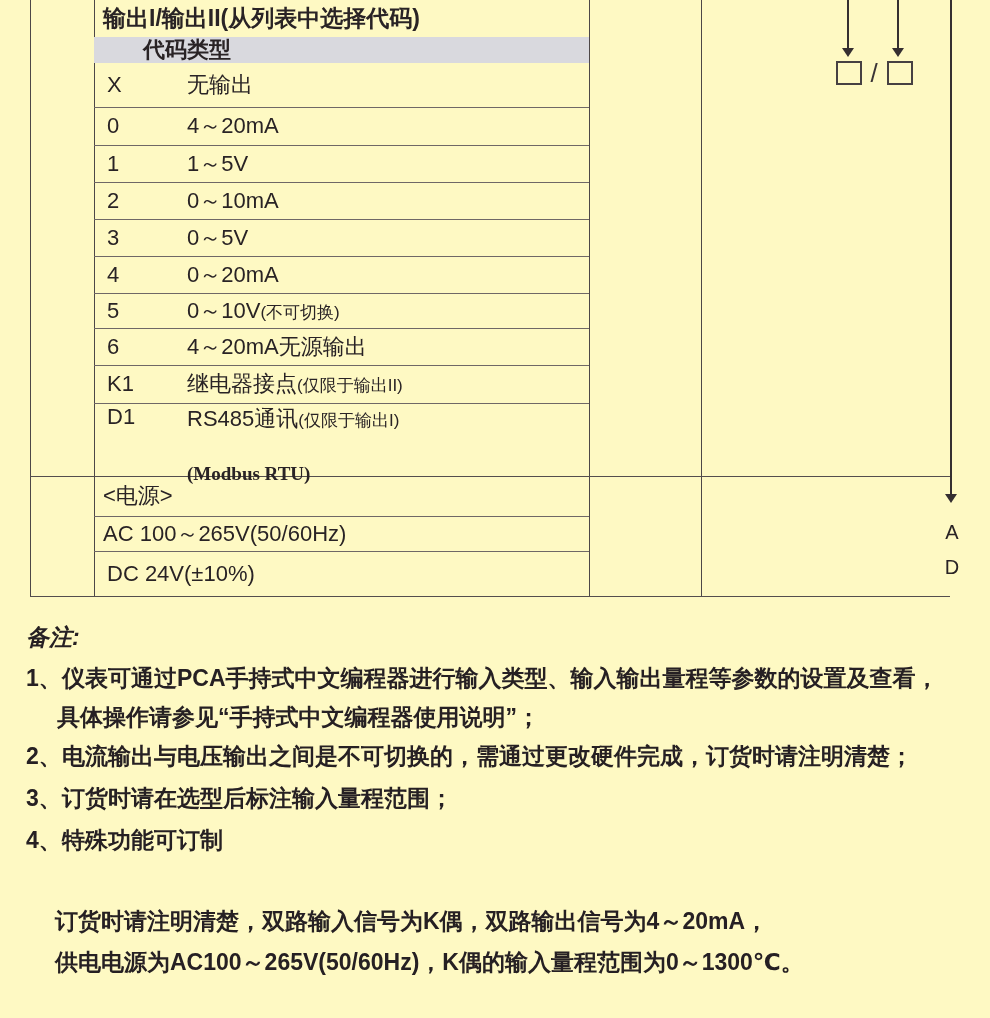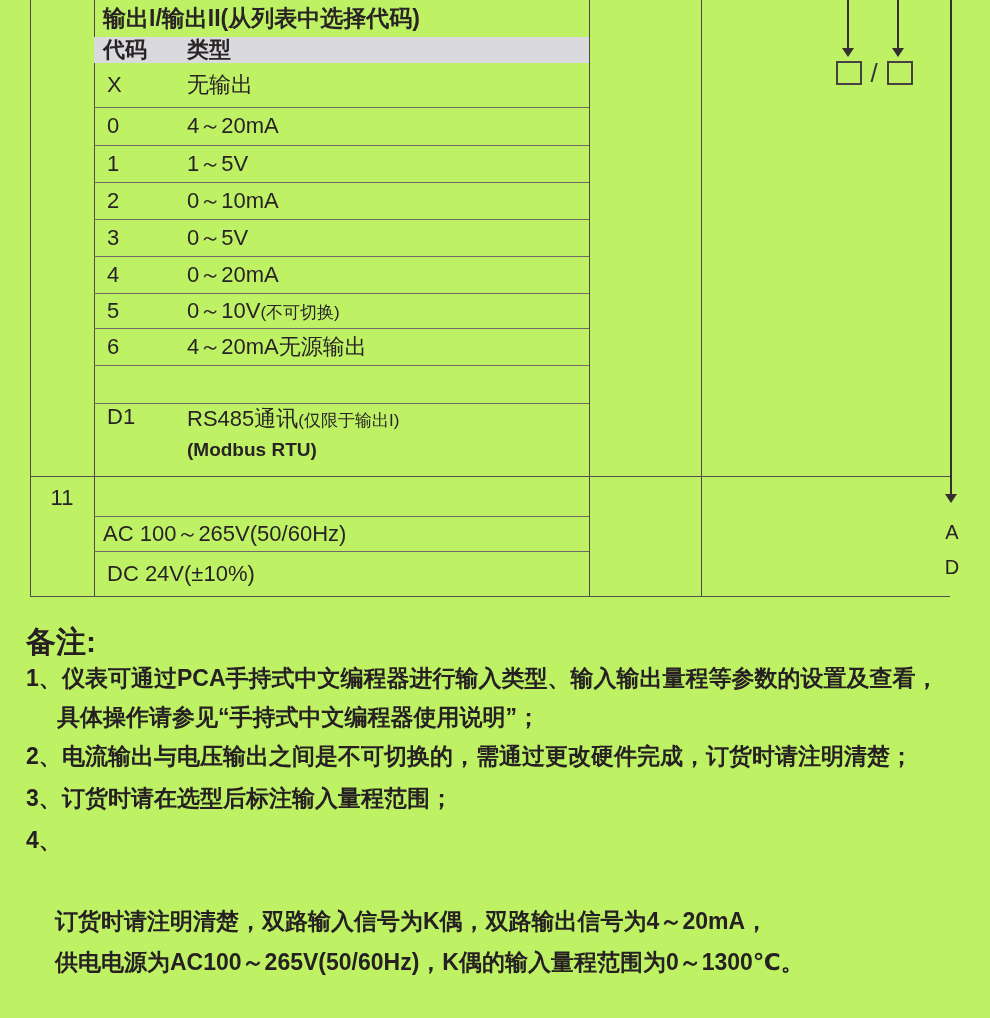--- a/index.html
+++ b/index.html
@@ -1,45 +1,45 @@
 <!DOCTYPE html>
 <html><head>
 <meta charset="utf-8">
 <style>
   html,body{margin:0;padding:0;}
   body{background:#e9e8e6;}
   .stage{
-    position:relative;width:990px;height:1018px;background:#bef264;
+    position:relative;width:990px;height:1018px;background:#fef9c3;
     font-family:"Liberation Sans","DejaVu Sans",sans-serif;
     color:#292325;overflow:hidden;
   }
   .vline{position:absolute;width:1px;background:#4d4747;}
   .hline{position:absolute;height:1px;background:#6f6866;}
   .hline.strong{background:#544e4d;}
   .grayband{position:absolute;left:94px;top:37px;width:495px;height:26px;background:#d9d9de;}
   .trow{position:absolute;left:94px;width:495px;display:flex;align-items:center;padding-left:13px;box-sizing:border-box;}
   .trow .code{width:80px;flex:0 0 80px;font-size:22px;font-weight:500;}
   .trow .type{font-size:22px;font-weight:500;white-space:nowrap;}
   .trow .suffix{font-size:17px;font-weight:500;}
   .hdr-row{position:absolute;left:94px;top:0;width:495px;height:37px;display:flex;align-items:center;padding-left:9px;box-sizing:border-box;font-size:23px;font-weight:600;white-space:nowrap;}
   .band-row{position:absolute;left:94px;top:37px;width:495px;height:26px;display:flex;align-items:center;padding-left:9px;box-sizing:border-box;font-size:22px;font-weight:600;}
-  .band-row .code{width:84px;flex:0 0 84px;}
+  .band-row .code{width:84px;flex:0 0 84px;text-align:right;}
   .d1row{align-items:flex-start;padding-top:1px;}
   .d1row .typecol{display:flex;flex-direction:column;justify-content:flex-end;}
   .d1row .typecol .l1{font-size:22px;font-weight:500;line-height:30px;white-space:nowrap;}
-  .d1row .typecol .l2{font-size:19px;font-weight:600;line-height:26px;margin-top:1px;white-space:nowrap;}
+  .d1row .typecol .l2{font-size:19px;font-weight:600;line-height:26px;margin-top:25px;white-space:nowrap;font-family:Liberation Serif, serif;}
   .rownum{position:absolute;left:30px;top:476px;width:64px;height:120px;display:flex;justify-content:center;align-items:flex-start;padding-top:9px;box-sizing:border-box;font-size:22px;font-weight:500;}
   .checkbox{position:absolute;width:26px;height:24px;border:2px solid #474142;background:transparent;box-sizing:border-box;}
   .slash{position:absolute;left:860px;top:58px;width:28px;height:30px;display:flex;align-items:center;justify-content:center;font-size:26px;font-weight:400;color:#3a3436;}
   .arrowline{position:absolute;width:2px;background:#352f31;}
   .arrowhead{position:absolute;width:0;height:0;border-left:6px solid transparent;border-right:6px solid transparent;border-top:9px solid #352f31;}
   .adlabel{position:absolute;width:22px;text-align:center;font-size:20px;font-weight:500;}
   .note-line{position:absolute;display:flex;font-size:23px;font-weight:700;white-space:nowrap;color:#262023;}
   .note-line .marker{width:36px;flex:0 0 36px;}
-  .note-heading{position:absolute;font-size:30px;font-weight:700;color:#262023;}
+  .note-heading{position:absolute;font-size:23px;font-weight:700;color:#262023;font-style:italic;}
 </style>
 </head>
 <body>
 
 <div class="stage">
 
   <div class="vline" style="left:30px;top:0;height:596px;"></div>
   <div class="vline" style="left:94px;top:0;height:596px;"></div>
   <div class="vline" style="left:589px;top:0;height:596px;"></div>
   <div class="vline" style="left:701px;top:0;height:596px;"></div>
@@ -95,30 +95,34 @@
     <span class="type"><span>0～20mA</span></span>
   </div>
   <div class="trow" style="top:293px;height:35px;">
     <span class="code">5</span>
     <span class="type"><span>0～10V</span><span class="suffix">(不可切换)</span></span>
   </div>
   <div class="trow" style="top:328px;height:37px;">
     <span class="code">6</span>
     <span class="type"><span>4～20mA无源输出</span></span>
   </div>
+  <div class="trow" style="top:365px;height:38px;">
+    <span class="code">K1</span>
+    <span class="type"><span>继电器接点</span><span class="suffix">(仅限于输出II)</span></span>
+  </div>
   <div class="trow d1row" style="top:403px;height:73px;">
     <span class="code">D1</span>
     <span class="typecol">
       <span class="l1"><span>RS485通讯</span><span class="suffix">(仅限于输出I)</span></span>
       <span class="l2">(Modbus RTU)</span>
     </span>
   </div>
 
-  <div class="rownum">
-    <span>11</span>
+  <div class="trow" style="top:476px;height:40px;padding-left:9px;">
+    <span class="type">&lt;电源&gt;</span>
   </div>
   <div class="trow" style="top:516px;height:35px;padding-left:9px;">
     <span class="type">AC 100～265V(50/60Hz)</span>
   </div>
   <div class="trow" style="top:551px;height:45px;">
     <span class="type">DC 24V(±10%)</span>
   </div>
 
   <div class="arrowline" style="left:847px;top:0;height:48px;"></div>
   <div class="arrowhead" style="left:842px;top:48px;"></div>
@@ -145,20 +149,21 @@
   <div class="note-line" style="left:26px;top:741px;">
     <span class="marker">2、</span>
     <span>电流输出与电压输出之间是不可切换的，需通过更改硬件完成，订货时请注明清楚；</span>
   </div>
   <div class="note-line" style="left:26px;top:783px;">
     <span class="marker">3、</span>
     <span>订货时请在选型后标注输入量程范围；</span>
   </div>
   <div class="note-line" style="left:26px;top:825px;">
     <span class="marker">4、</span>
+    <span>特殊功能可订制</span>
   </div>
   <div class="note-line" style="left:55px;top:906px;">
     <span>订货时请注明清楚，双路输入信号为K偶，双路输出信号为4～20mA，</span>
   </div>
   <div class="note-line" style="left:55px;top:947px;">
     <span>供电电源为AC100～265V(50/60Hz)，K偶的输入量程范围为0～1300℃。</span>
   </div>
 
 </div>
 

